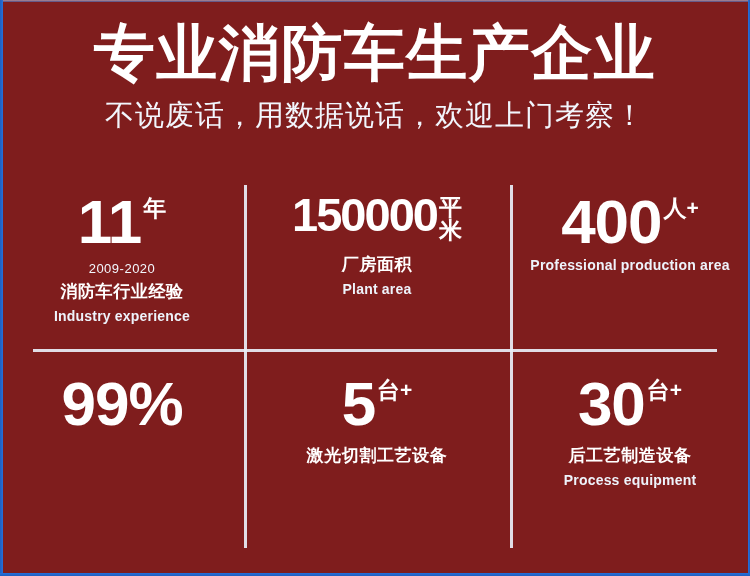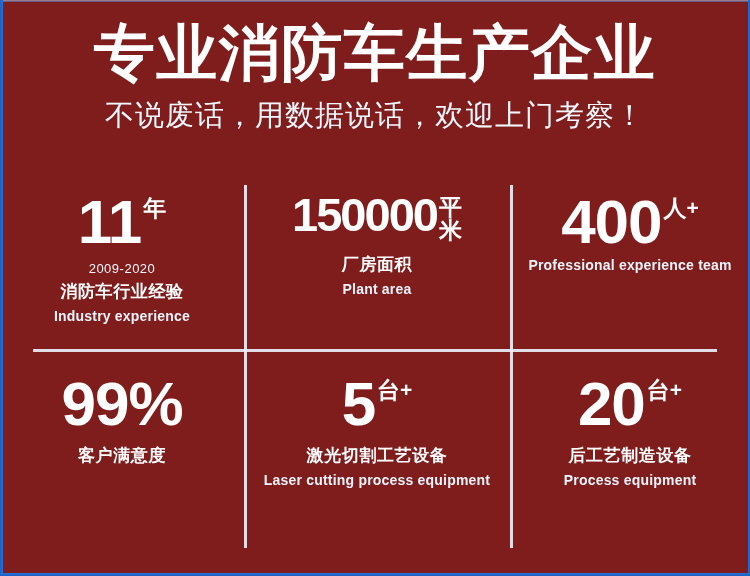--- a/index.html
+++ b/index.html
@@ -236,45 +236,43 @@
     </div>
 
     <div class="cell">
       <div class="figure">
         <span class="num">400</span>
         <span class="unit">
           <span>人</span>
           <span class="plus">+</span>
         </span>
       </div>
-      <div class="label-en">Professional experience team</div>
+      <div class="label-en">Professional production area</div>
     </div>
 
     <div class="cell r2">
       <div class="figure">
         <span class="num">99%</span>
       </div>
-      <div class="label-cn">客户满意度</div>
     </div>
 
     <div class="cell r2">
       <div class="figure">
         <span class="num">5</span>
         <span class="unit">
           <span>台</span>
           <span class="plus">+</span>
         </span>
       </div>
       <div class="label-cn">激光切割工艺设备</div>
-      <div class="label-en">Laser cutting process equipment</div>
     </div>
 
     <div class="cell r2">
       <div class="figure">
-        <span class="num">20</span>
+        <span class="num">30</span>
         <span class="unit">
           <span>台</span>
           <span class="plus">+</span>
         </span>
       </div>
       <div class="label-cn">后工艺制造设备</div>
       <div class="label-en">Process equipment</div>
     </div>
 
   </div>

